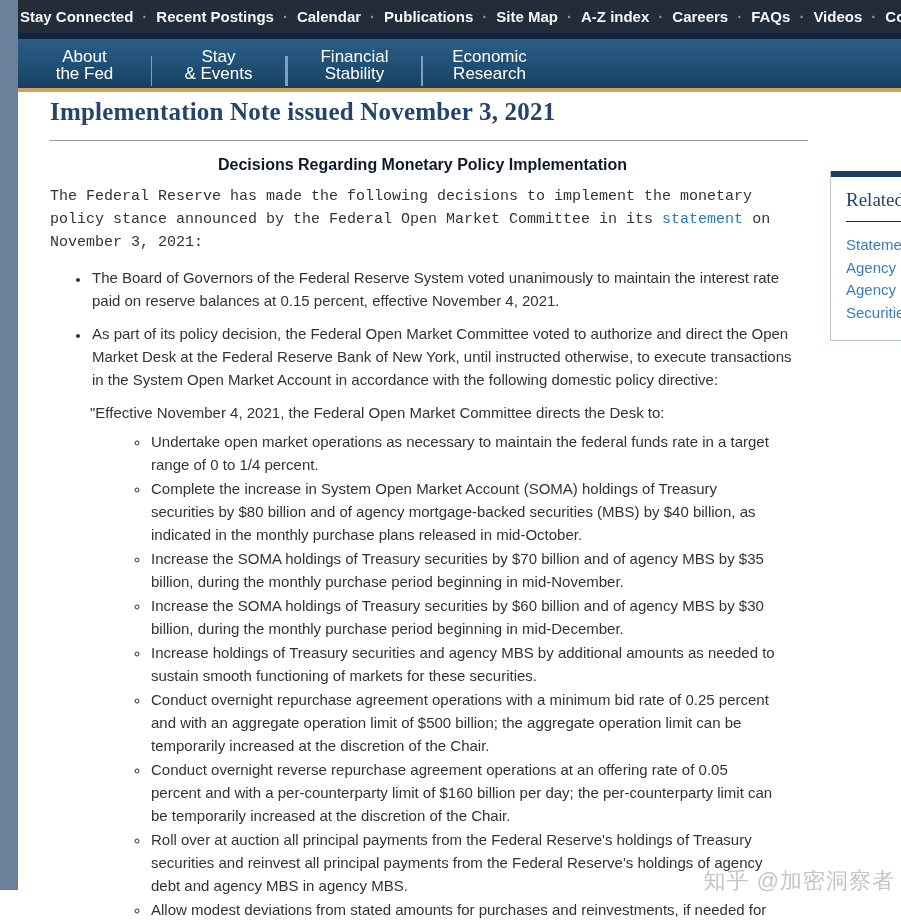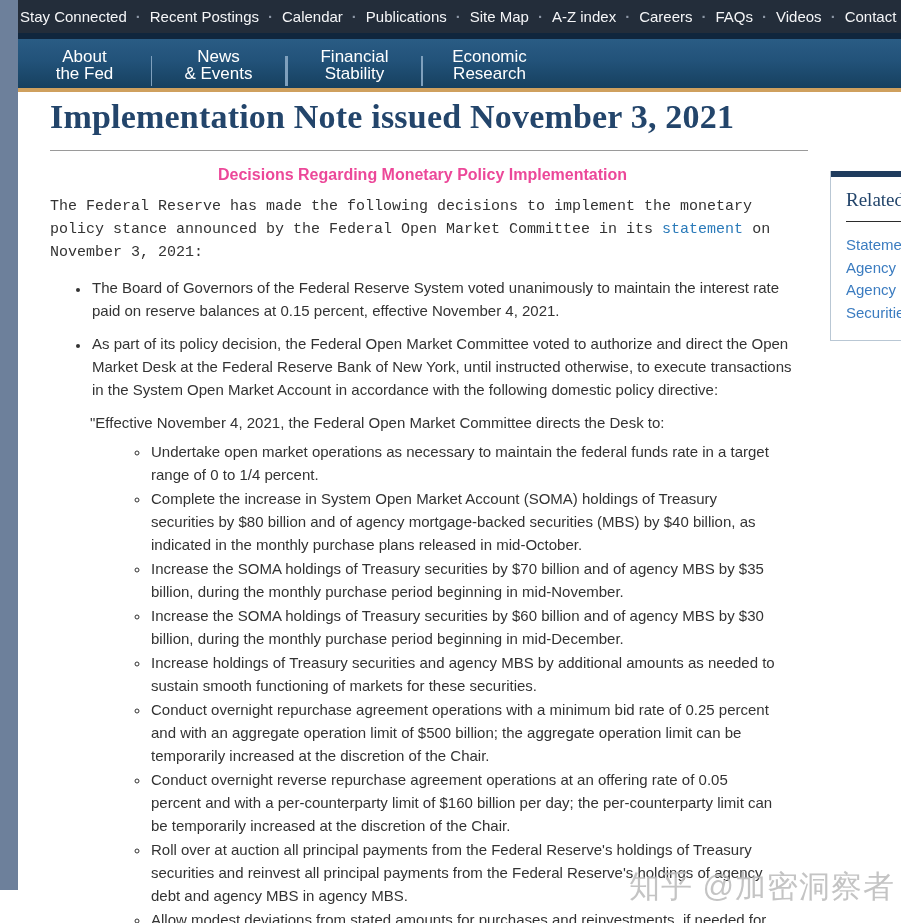--- a/index.html
+++ b/index.html
@@ -16,20 +16,21 @@
     background: #232d3a;
     display: flex;
     align-items: center;
     padding-left: 20px;
     white-space: nowrap;
   }
   .topbar .tlink {
     color: #f5f6f8;
     font-size: 15px;
     cursor: pointer;
+    font-weight: bold;
   }
   .topbar .tlink + .tlink::before {
     content: "\00B7";
     color: #8d97a6;
     margin: 0 9px;
     font-weight: bold;
   }
 
   
   .navwrap {
@@ -76,37 +77,37 @@
   }
 
   
   .content {
     margin-left: 18px;
     padding: 6px 0 0 32px;
     width: 810px;
   }
   .page-title {
     font-family: "Liberation Serif", "DejaVu Serif", serif;
-    font-size: 34px;
+    font-size: 25px;
     font-weight: bold;
     color: #23456b;
     letter-spacing: 0.2px;
   }
   .rule {
     border: none;
     border-top: 1px solid #9a9a9a;
     margin: 14px 0 0 0;
     width: 758px;
   }
   .article { width: 745px; color: #333333; font-size: 15px; line-height: 23px; }
   .article h2 {
     margin-top: 14px;
     font-size: 16px;
     line-height: 20px;
-    color: #ec4899;
+    color: #0f172a;
     text-align: center;
     font-weight: bold;
   }
   .intro { margin-top: 10px; font-family: Liberation Mono, monospace; }
   .inline-link { color: #2a7ab9; cursor: pointer; }
   ul.lvl1 {
     margin: 12px 0 0 24px;
     padding-left: 16px;
     list-style-type: disc;
   }
@@ -151,21 +152,21 @@
     color: #3b7cc0;
     cursor: pointer;
     white-space: nowrap;
   }
 
   
   .watermark {
     position: absolute;
     right: 6px;
     top: 866px;
-    font-size: 31px;
+    font-size: 22px;
     color: rgba(190, 190, 190, 0.9);
     letter-spacing: 1px;
     white-space: nowrap;
   }
 </style>
 </head>
 <body>
 
 <div class="topbar">
   <span class="tlink">Stay Connected</span>
@@ -183,21 +184,21 @@
 <div class="leftstrip"></div>
 
 <div class="navwrap">
   <div class="mainnav">
     <div class="nav-item">
       <div>About</div>
       <div>the Fed</div>
     </div>
     <div class="nav-sep"></div>
     <div class="nav-item">
-      <div>News</div>
+      <div>Stay</div>
       <div>&amp; Events</div>
     </div>
     <div class="nav-sep"></div>
     <div class="nav-sep"></div>
     <div class="nav-sep"></div>
     <div class="nav-item">
       <div>Financial</div>
       <div>Stability</div>
     </div>
     <div class="nav-sep"></div>

